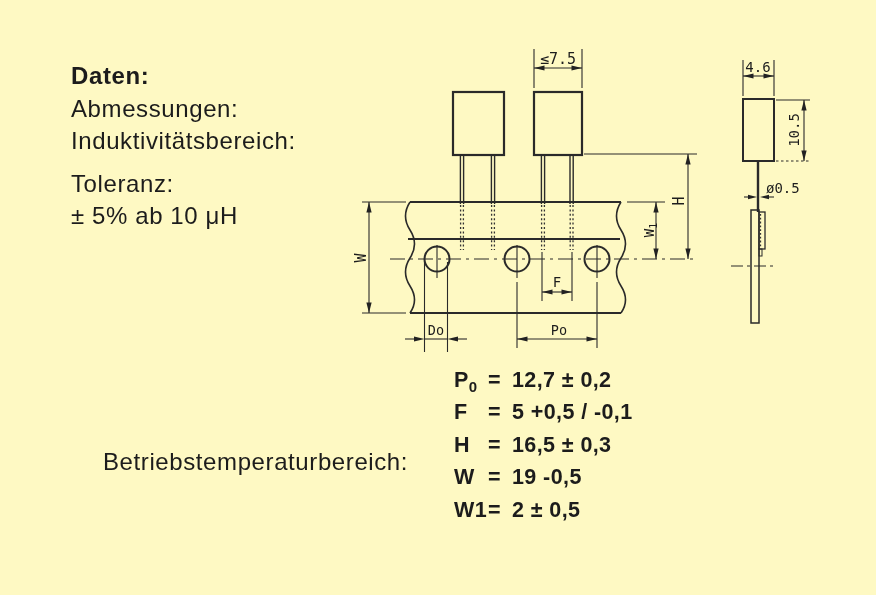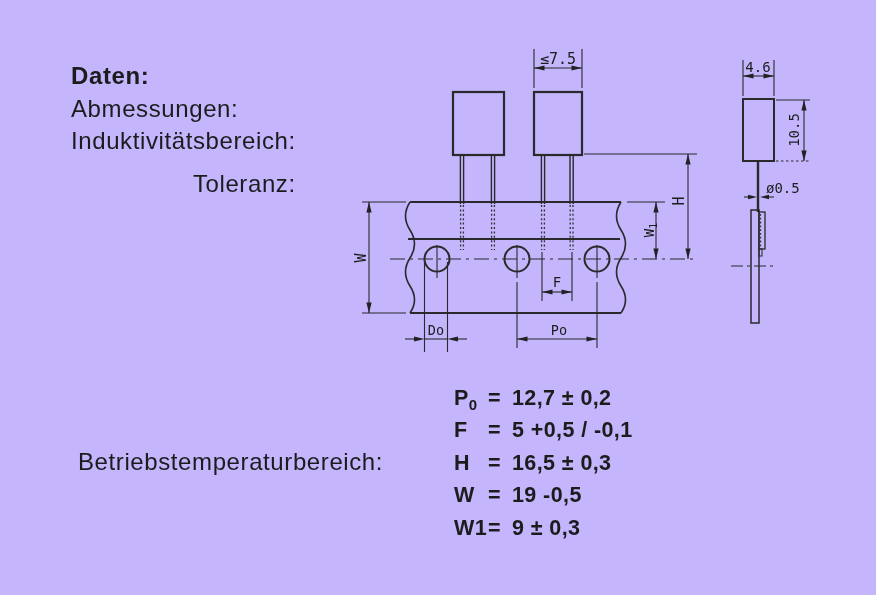--- a/index.html
+++ b/index.html
@@ -1,39 +1,39 @@
 <!DOCTYPE html>
 <html><head>
 <meta charset="utf-8">
 <style>
   html,body{margin:0;padding:0;background:#e8e8e8;}
   .page{
     position:relative;
     width:876px;height:595px;
-    background:#c4b5fd;
+    background:#fef9c3;
     overflow:hidden;
     font-family:"Liberation Sans", sans-serif;
     color:#1c1c1c;
   }
   
   .info-block{
     position:absolute;left:71px;top:60px;
     font-size:24px;line-height:32.5px;letter-spacing:0.6px;
   }
   .info-title{font-weight:bold;}
   .gap-sm{}
-  .gap-md{margin-top:10px;text-align:right;}
+  .gap-md{margin-top:10px;}
   
   .temp-block{
-    position:absolute;left:78px;top:446px;
+    position:absolute;left:103px;top:446px;
     font-size:24px;line-height:32.5px;letter-spacing:0.6px;
   }
   
   .spec-block{
-    position:absolute;left:454px;top:386px;
+    position:absolute;left:454px;top:368px;
     font-size:21.5px;font-weight:bold;letter-spacing:0.4px;
   }
   .spec-row{display:flex;height:32.4px;align-items:baseline;}
   .spec-sym{display:inline-block;width:34px;}
   .spec-sub{font-size:15px;}
   .spec-eq{display:inline-block;width:24px;}
   
   .drawing{position:absolute;left:0;top:0;}
   .drawing text{
     font-family:"DejaVu Sans Mono", monospace;
@@ -46,20 +46,21 @@
 </head>
 <body>
 
 <div class="page">
 
   <div class="info-block">
     <div class="info-title">Daten:</div>
     <div>Abmessungen:</div>
     <div class="gap-sm">Induktivitätsbereich:</div>
     <div class="gap-md">Toleranz:</div>
+    <div>± 5% ab 10 μH</div>
   </div>
 
   <div class="temp-block">
     <div>Betriebstemperaturbereich:</div>
   </div>
 
   <div class="spec-block">
     <div class="spec-row">
       <span class="spec-sym"><span>P</span><sub class="spec-sub">0</sub></span>
       <span class="spec-eq">=</span>
@@ -76,21 +77,21 @@
       <span>16,5 ± 0,3</span>
     </div>
     <div class="spec-row">
       <span class="spec-sym"><span>W</span><sub class="spec-sub"></sub></span>
       <span class="spec-eq">=</span>
       <span>19 -0,5</span>
     </div>
     <div class="spec-row">
       <span class="spec-sym"><span>W1</span><sub class="spec-sub"></sub></span>
       <span class="spec-eq">=</span>
-      <span>9 ± 0,3</span>
+      <span>2 ± 0,5</span>
     </div>
   </div>
 
   <svg class="drawing" width="876" height="595" viewBox="0 0 876 595">
 
     <g>
 
       <g>
         <line class="ol" stroke-width="2" x1="410" y1="202" x2="621" y2="202"></line>
         <line class="ol" stroke-width="1.8" x1="408" y1="239" x2="620" y2="239"></line>

